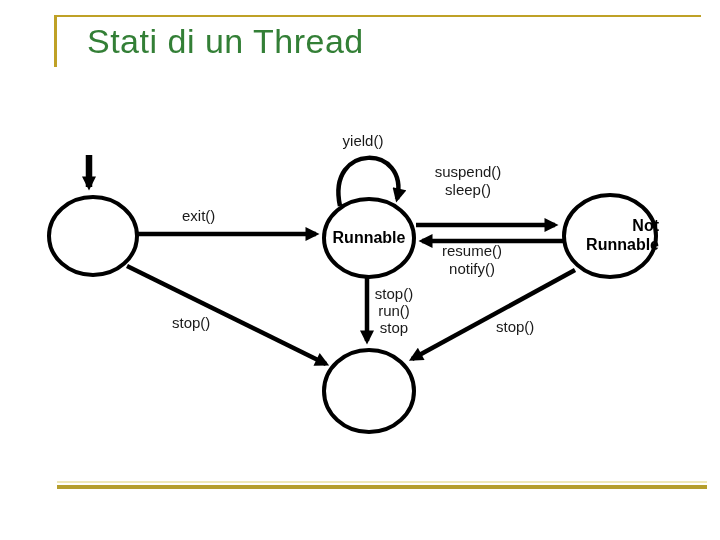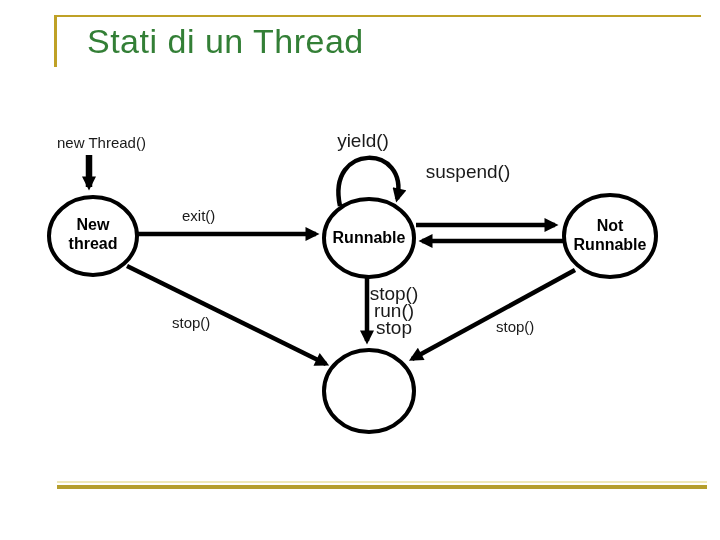--- a/index.html
+++ b/index.html
@@ -50,21 +50,21 @@
   
   .t-label {
     position: absolute;
     font-size: 15px;
     color: #1a1a1a;
     line-height: 18px;
     white-space: nowrap;
   }
   .t-group {
     position: absolute;
-    font-size: 19px;
+    font-size: 15px;
     color: #1a1a1a;
     text-align: center;
     line-height: 18px;
   }
   .t-group .t-line { display: block; }
   
   .n-label {
     position: absolute;
     font-size: 16px;
     font-weight: 700;
@@ -112,49 +112,49 @@
 
     <line x1="65" y1="155" x2="65" y2="187" stroke="#000000" stroke-width="6.5" marker-end="url(#arrow)"></line>
     <line x1="113" y1="234" x2="292" y2="234" stroke="#000000" stroke-width="4.5" marker-end="url(#arrow)"></line>
     <line x1="392" y1="225" x2="531" y2="225" stroke="#000000" stroke-width="4.5" marker-end="url(#arrow)"></line>
     <line x1="541" y1="241" x2="398" y2="241" stroke="#000000" stroke-width="4.5" marker-end="url(#arrow)"></line>
     <line x1="103" y1="266" x2="302" y2="364" stroke="#000000" stroke-width="4.5" marker-end="url(#arrow)"></line>
     <line x1="343" y1="278" x2="343" y2="341" stroke="#000000" stroke-width="4.5" marker-end="url(#arrow)"></line>
     <line x1="551" y1="270" x2="388" y2="359" stroke="#000000" stroke-width="4.5" marker-end="url(#arrow)"></line>
   </svg>
 
-  <div class="t-label" style="left:33px; top:134px;">new Thread()</div>
 
   <div class="t-group" style="left:303px; top:132px; width:72px;">yield()</div>
 
   <div class="t-label" style="left:158px; top:207px;">exit()</div>
 
   <div class="t-group" style="left:392px; top:163px; width:104px;text-align:center;">
     <span class="t-line">suspend()</span>
+    <span class="t-line">sleep()</span>
   </div>
 
+  <div class="t-group" style="left:396px; top:242px; width:104px;">
+    <span class="t-line">resume()</span>
+    <span class="t-line">notify()</span>
+  </div>
 
   <div class="t-label" style="left:148px; top:314px;">stop()</div>
 
   <div class="t-group" style="left:331px; top:285px; width:78px; line-height:17px;">
     <span class="t-line">stop()</span>
     <span class="t-line">run()</span>
     <span class="t-line">stop</span>
   </div>
 
   <div class="t-label" style="left:472px; top:318px;">stop()</div>
 
-  <div class="n-label" style="left:25px; top:215px; width:88px;">
-    <span class="n-line">New</span>
-    <span class="n-line">thread</span>
-  </div>
 
   <div class="n-label" style="left:298px; top:228px; width:94px;">Runnable</div>
 
-  <div class="n-label" style="left:537px; top:216px; width:98px;">
+  <div class="n-label" style="left:537px; top:216px; width:98px;text-align:right;">
     <span class="n-line">Not</span>
     <span class="n-line">Runnable</span>
   </div>
 
 
   <div class="rule-pale"></div>
   <div class="rule-gold"></div>
 
 </div>
 

